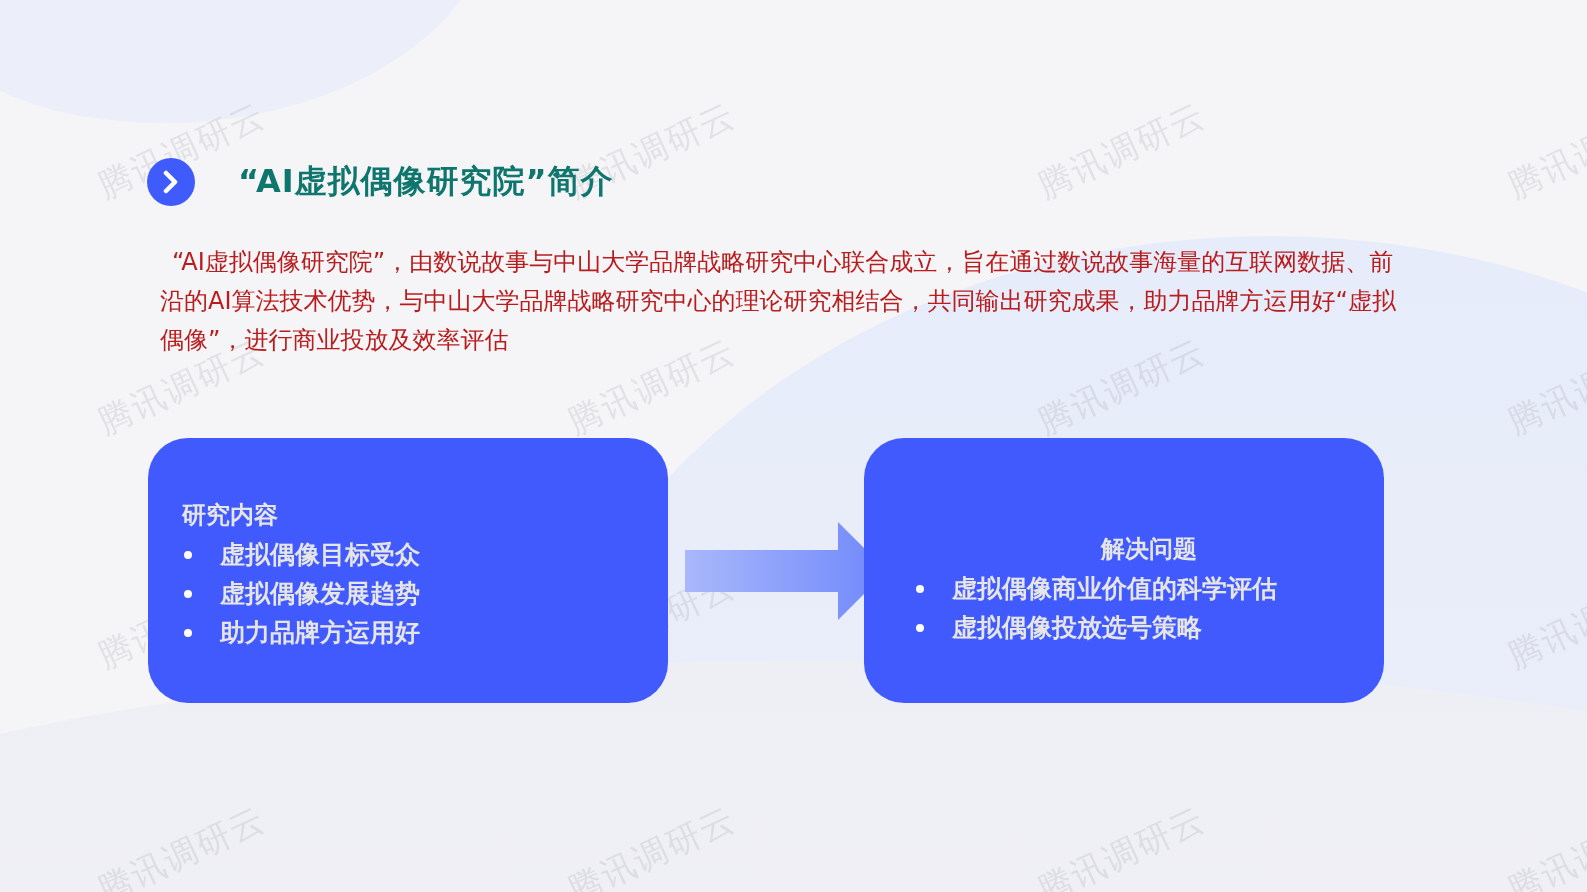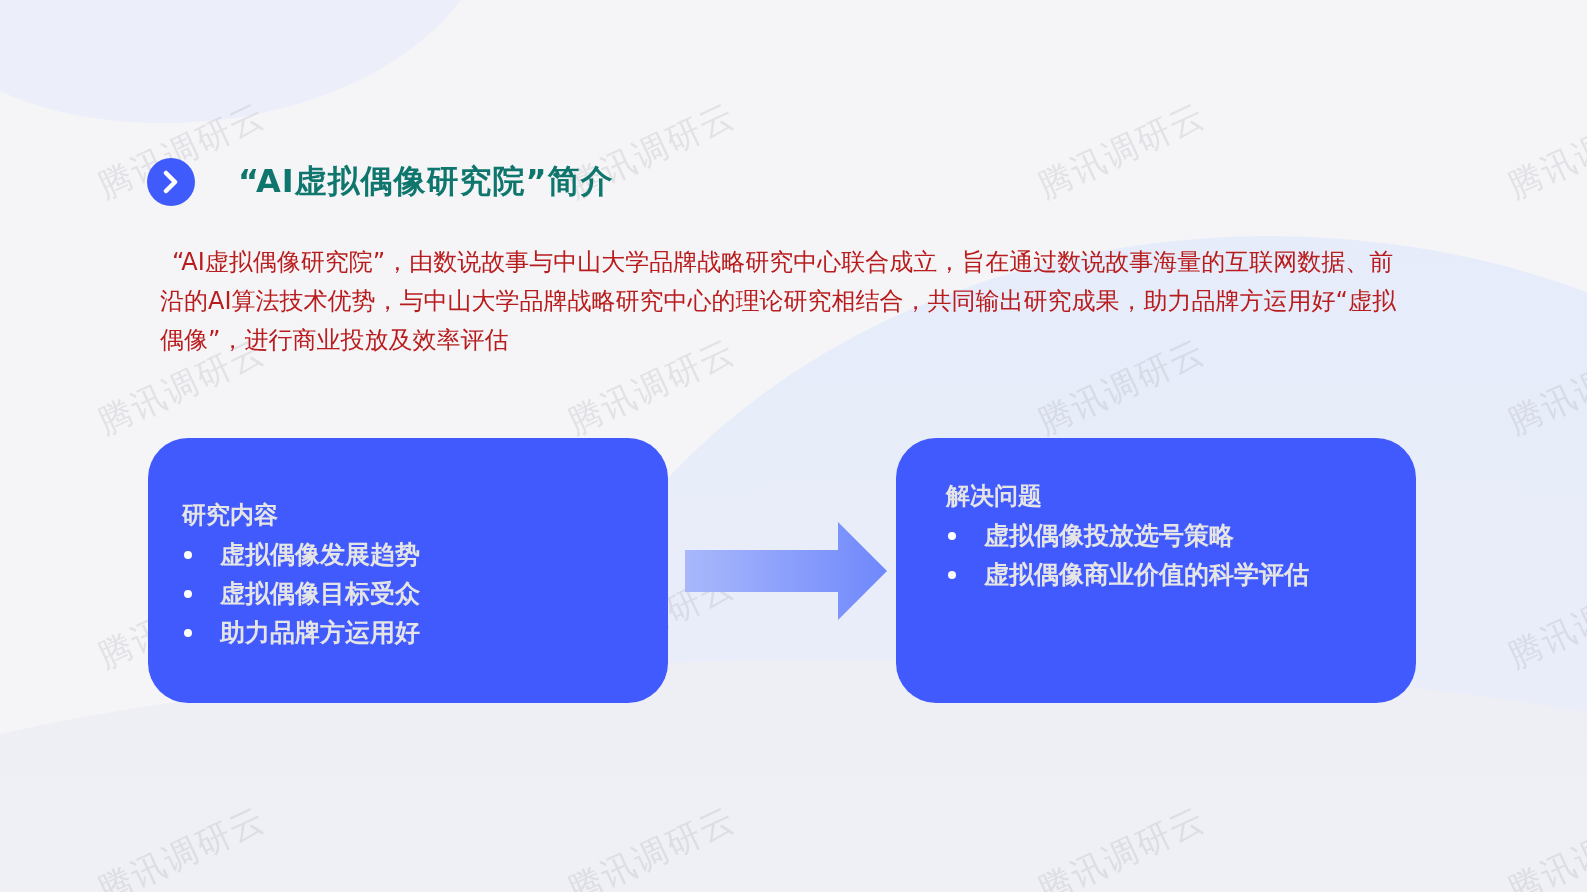--- a/index.html
+++ b/index.html
@@ -45,21 +45,21 @@
     position: absolute; left: 160px; top: 243px; width: 1240px;
     font-size: 24px; line-height: 39px; color: #b91c1c;
     text-indent: 12px;
   }
 
   .card {
     position: absolute; top: 438px; height: 265px; width: 520px;
     background: #405afe; border-radius: 40px; color: #e5e5e5; box-sizing: border-box;
   }
   .card-left { left: 148px; padding: 58px 0 0 34px; }
-  .card-right { left: 896px; padding: 39px 0 0 50px; }
+  .card-right { left: 864px; padding: 92px 0 0 50px; text-align: center; }
   .card-heading { font-size: 24px; font-weight: bold; line-height: 39px; }
   .card-list { list-style: none; margin: 0; padding: 0; }
   .card-list li {
     font-size: 25px; font-weight: bold; line-height: 39px; display: flex; align-items: center;
   }
   .bullet {
     width: 8px; height: 8px; border-radius: 50%; background: #ffffff; margin: 0 28px 0 2px;
     flex: none;
   }
 
@@ -103,25 +103,25 @@
   <div class="title-text">“AI虚拟偶像研究院”简介</div>
 </div>
 
 <div class="intro">“AI虚拟偶像研究院”，由数说故事与中山大学品牌战略研究中心联合成立，旨在通过数说故事海量的互联网数据、前沿的AI算法技术优势，与中山大学品牌战略研究中心的理论研究相结合，共同输出研究成果，助力品牌方运用好“虚拟偶像”，进行商业投放及效率评估</div>
 
 <div class="card card-left">
   <div class="card-heading">研究内容</div>
   <ul class="card-list">
     <li>
       <span class="bullet"></span>
-      <span>虚拟偶像发展趋势</span>
+      <span>虚拟偶像目标受众</span>
     </li>
     <li>
       <span class="bullet"></span>
-      <span>虚拟偶像目标受众</span>
+      <span>虚拟偶像发展趋势</span>
     </li>
     <li>
       <span class="bullet"></span>
       <span>助力品牌方运用好</span>
     </li>
   </ul>
 </div>
 
 <svg class="arrow" viewBox="0 0 202 98">
   <defs>
@@ -131,20 +131,20 @@
     </linearGradient>
   </defs>
   <polygon points="0,28 153,28 153,0 202,49 153,98 153,70 0,70" fill="url(#arrowGrad)"></polygon>
 </svg>
 
 <div class="card card-right">
   <div class="card-heading">解决问题</div>
   <ul class="card-list">
     <li>
       <span class="bullet"></span>
-      <span>虚拟偶像投放选号策略</span>
+      <span>虚拟偶像商业价值的科学评估</span>
     </li>
     <li>
       <span class="bullet"></span>
-      <span>虚拟偶像商业价值的科学评估</span>
+      <span>虚拟偶像投放选号策略</span>
     </li>
   </ul>
 </div>
 
 </body></html>

